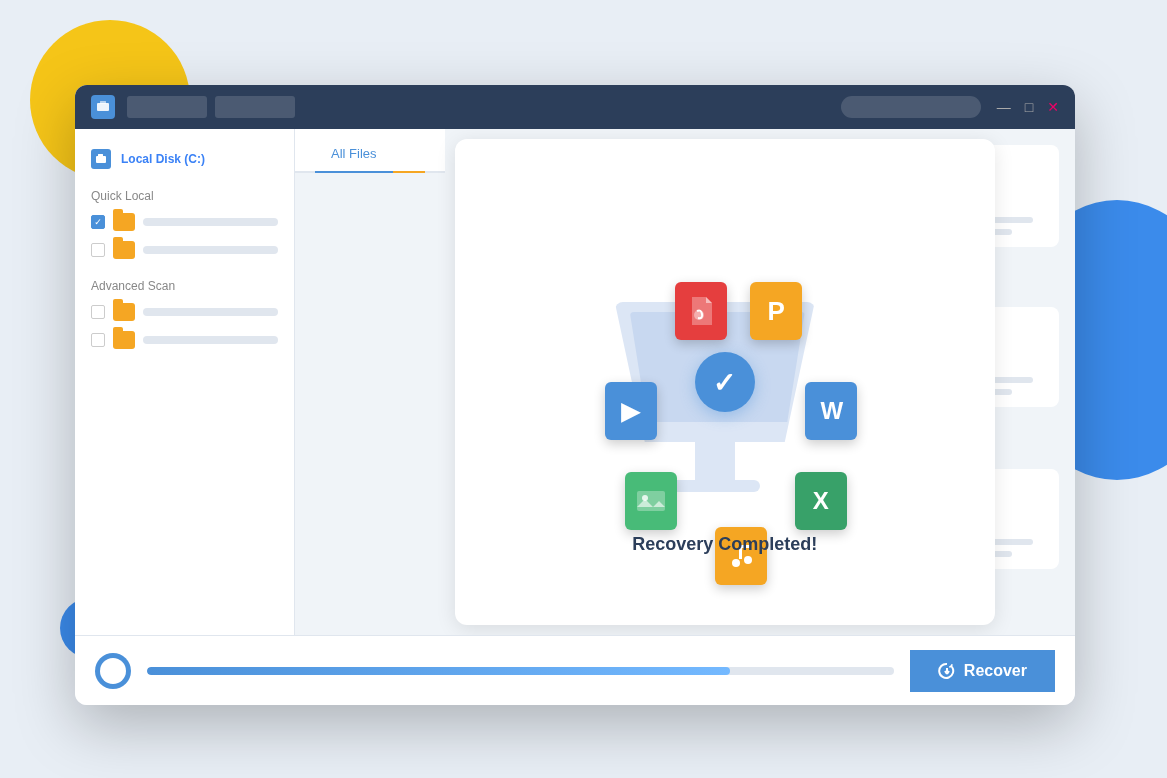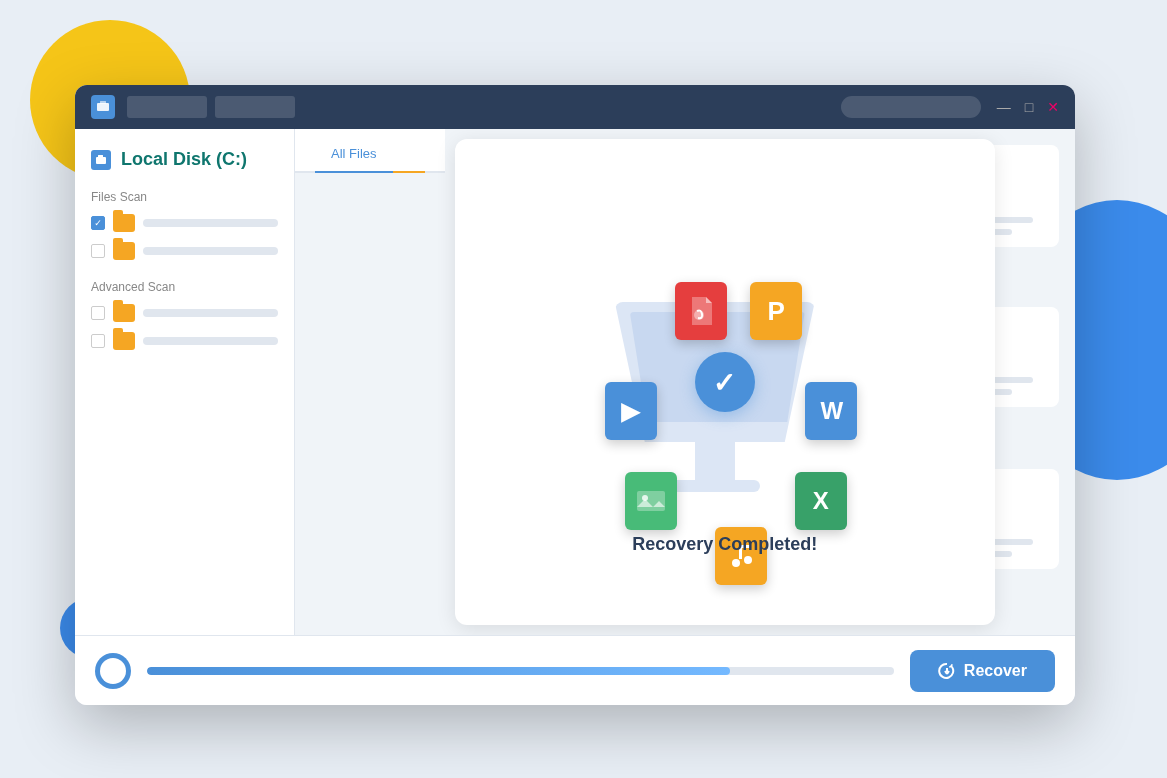--- a/index.html
+++ b/index.html
@@ -125,23 +125,23 @@
       flex-shrink: 0;
       border-right: 1px solid #e0e6ee;
     }
     .sidebar-drive {
       display: flex;
       align-items: center;
       gap: 10px;
       margin-bottom: 20px;
     }
     .sidebar-drive-label {
-      font-size: 18px;
+      font-size: 12px;
       font-weight: 600;
-      color: #0f766e;
+      color: #3b82f6;
     }
     .sidebar-section-title {
       font-size: 12px;
       color: #888;
       margin-bottom: 10px;
     }
     .sidebar-item {
       display: flex;
       align-items: center;
       gap: 8px;
@@ -370,21 +370,21 @@
     .progress-bar-fill {
       height: 100%;
       background: linear-gradient(90deg, #4a90d9, #74b9ff);
       border-radius: 4px;
       width: 78%;
     }
     .recover-button {
       background: #4a90d9;
       color: white;
       border: none;
-      border-radius: 8px;
+      border-radius: 0;
       padding: 12px 28px;
       font-size: 16px;
       font-weight: 600;
       cursor: pointer;
       display: flex;
       align-items: flex-start;
       gap: 8px;
       flex-shrink: 0;
     }
 
@@ -482,21 +482,21 @@
       <div class="sidebar-drive">
         <div style="width:20px;height:20px;background:#4a90d9;border-radius:3px;display:flex;align-items:center;justify-content:center;">
           <svg width="12" height="12" viewBox="0 0 12 12" fill="white">
             <rect x="1" y="3" width="10" height="7" rx="1"></rect>
             <rect x="3" y="1" width="5" height="3" rx="0.5"></rect>
           </svg>
         </div>
         <span class="sidebar-drive-label">Local Disk (C:)</span>
       </div>
 
-      <div class="sidebar-section-title">Files Scan</div>
+      <div class="sidebar-section-title">Quick Local</div>
 
       <div class="sidebar-item">
         <div class="checkbox checked"></div>
         <div class="folder-icon"></div>
         <div class="sidebar-bar"></div>
       </div>
       <div class="sidebar-item">
         <div class="checkbox"></div>
         <div class="folder-icon"></div>
         <div class="sidebar-bar"></div>

